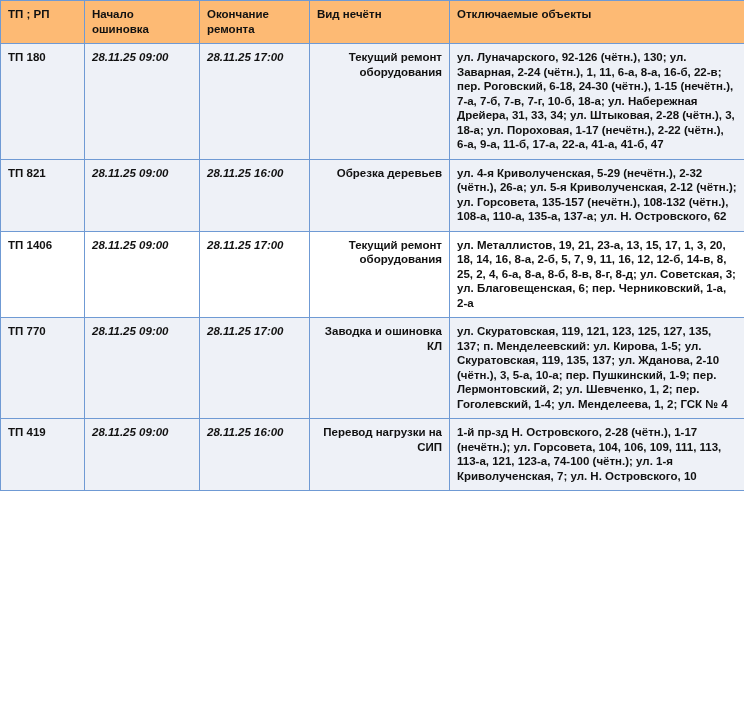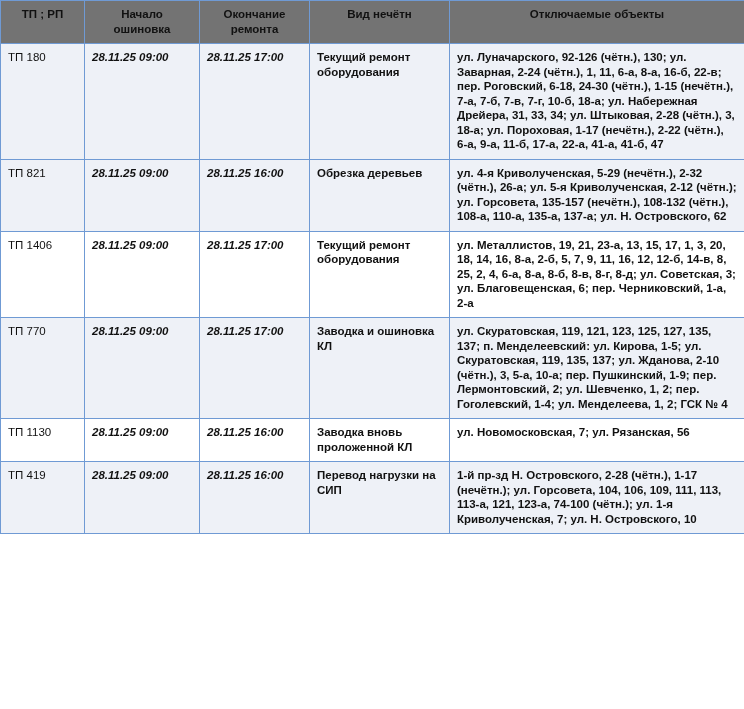--- a/index.html
+++ b/index.html
@@ -22,44 +22,45 @@
   table.outage-table th,
   table.outage-table td {
     border: 1px solid #6f9ad4;
     vertical-align: top;
     padding: 6px 7px 7px 7px;
     font-size: 11.5px;
     line-height: 14.5px;
     color: #111111;
   }
   thead th {
-    background: #737373;
+    background: #fdba74;
     color: #ffffff;
     font-weight: bold;
-    text-align: center;
+    text-align: left;
     font-size: 12px;
     line-height: 14.5px;
     padding: 7px 7px 8px 7px;
     border: 1px solid #2f6ed5;
   }
   tbody tr.alt td {
     background: #eef1f7;
   }
   tbody td.col-tp {
-    font-weight: normal;
+    font-weight: bold;
     white-space: nowrap;
   }
   tbody td.col-start,
   tbody td.col-end {
     font-weight: bold;
     white-space: nowrap;
     font-style: italic;
   }
   tbody td.col-work {
     font-weight: bold;
+    text-align: right;
   }
   tbody td.col-objects {
     font-weight: bold;
   }
   col.c1 { width: 84px; }
   col.c2 { width: 115px; }
   col.c3 { width: 110px; }
   col.c4 { width: 140px; }
   col.c5 { width: 295px; }
 </style>
@@ -105,27 +106,20 @@
       <td class="col-work">Текущий ремонт оборудования</td>
       <td class="col-objects">ул. Металлистов, 19, 21, 23-а, 13, 15, 17, 1, 3, 20, 18, 14, 16, 8-а, 2-б, 5, 7, 9, 11, 16, 12, 12-б, 14-в, 8, 25, 2, 4, 6-а, 8-а, 8-б, 8-в, 8-г, 8-д; ул. Советская, 3; ул. Благовещенская, 6; пер. Черниковский, 1-а, 2-а</td>
     </tr>
     <tr class="alt">
       <td class="col-tp">ТП 770</td>
       <td class="col-start">28.11.25 09:00</td>
       <td class="col-end">28.11.25 17:00</td>
       <td class="col-work">Заводка и ошиновка КЛ</td>
       <td class="col-objects">ул. Скуратовская, 119, 121, 123, 125, 127, 135, 137; п. Менделеевский: ул. Кирова, 1-5; ул. Скуратовская, 119, 135, 137; ул. Жданова, 2-10 (чётн.), 3, 5-а, 10-а; пер. Пушкинский, 1-9; пер. Лермонтовский, 2; ул. Шевченко, 1, 2; пер. Гоголевский, 1-4; ул. Менделеева, 1, 2; ГСК № 4</td>
     </tr>
-    <tr>
-      <td class="col-tp">ТП 1130</td>
-      <td class="col-start">28.11.25 09:00</td>
-      <td class="col-end">28.11.25 16:00</td>
-      <td class="col-work">Заводка вновь проложенной КЛ</td>
-      <td class="col-objects">ул. Новомосковская, 7; ул. Рязанская, 56</td>
-    </tr>
     <tr class="alt">
       <td class="col-tp">ТП 419</td>
       <td class="col-start">28.11.25 09:00</td>
       <td class="col-end">28.11.25 16:00</td>
       <td class="col-work">Перевод нагрузки на СИП</td>
       <td class="col-objects">1-й пр-зд Н. Островского, 2-28 (чётн.), 1-17 (нечётн.); ул. Горсовета, 104, 106, 109, 111, 113, 113-а, 121, 123-а, 74-100 (чётн.); ул. 1-я Криволученская, 7; ул. Н. Островского, 10</td>
     </tr>
   </tbody>
 </table>
 

